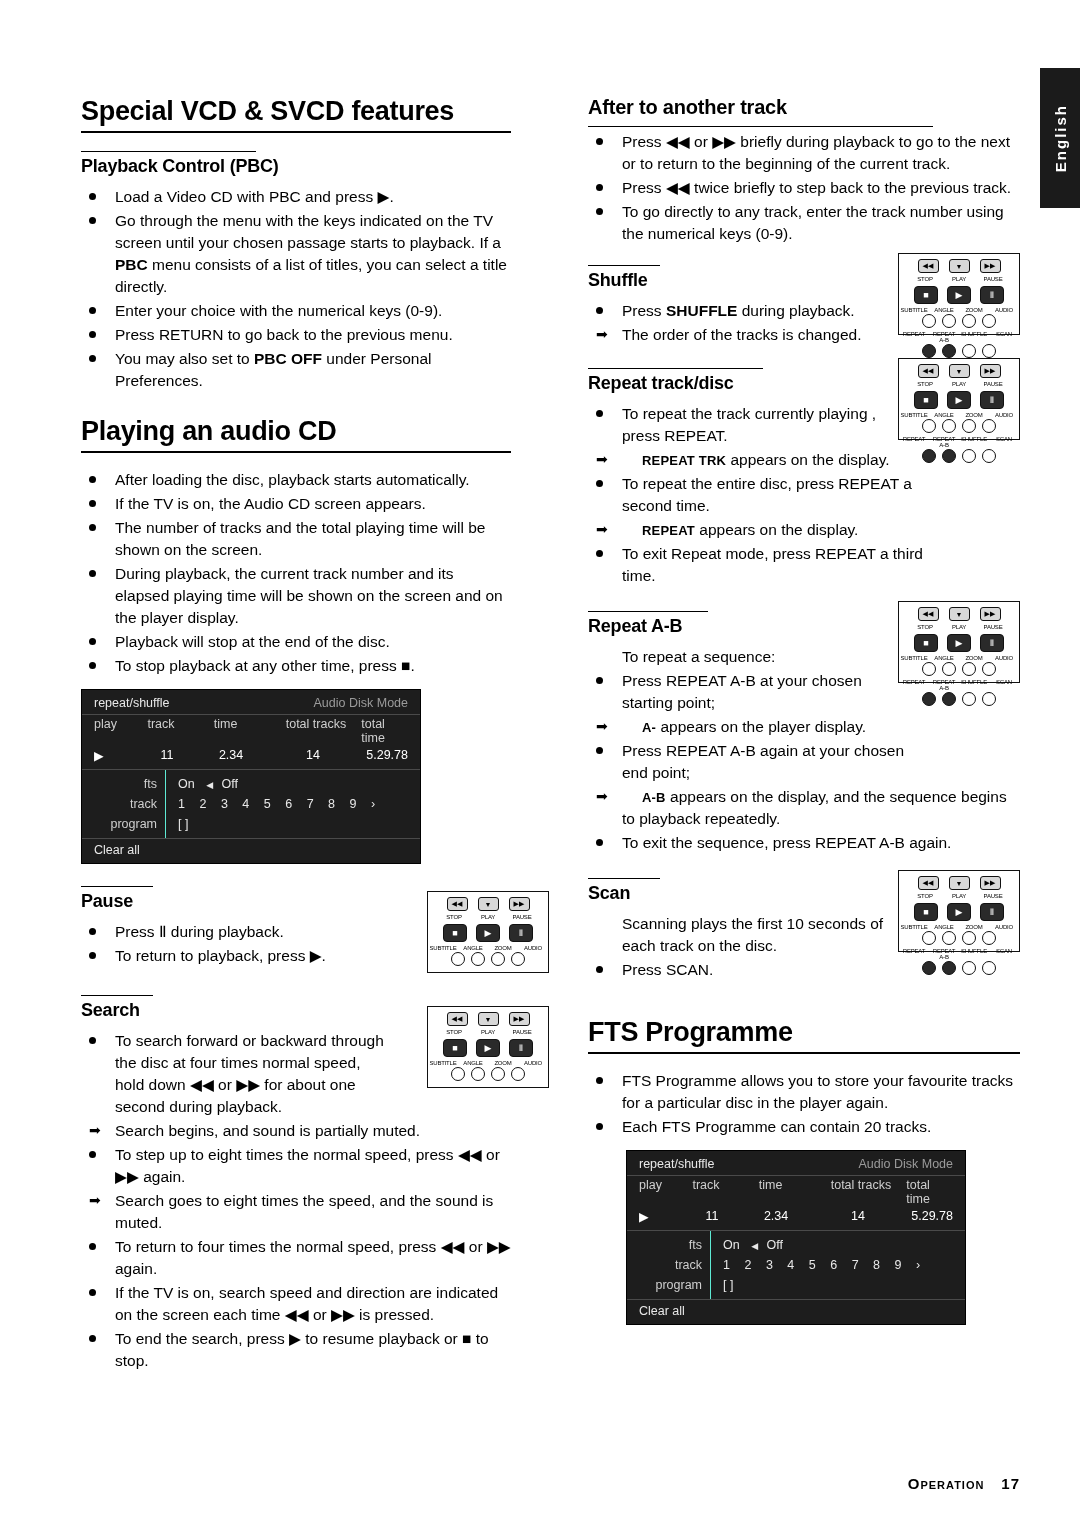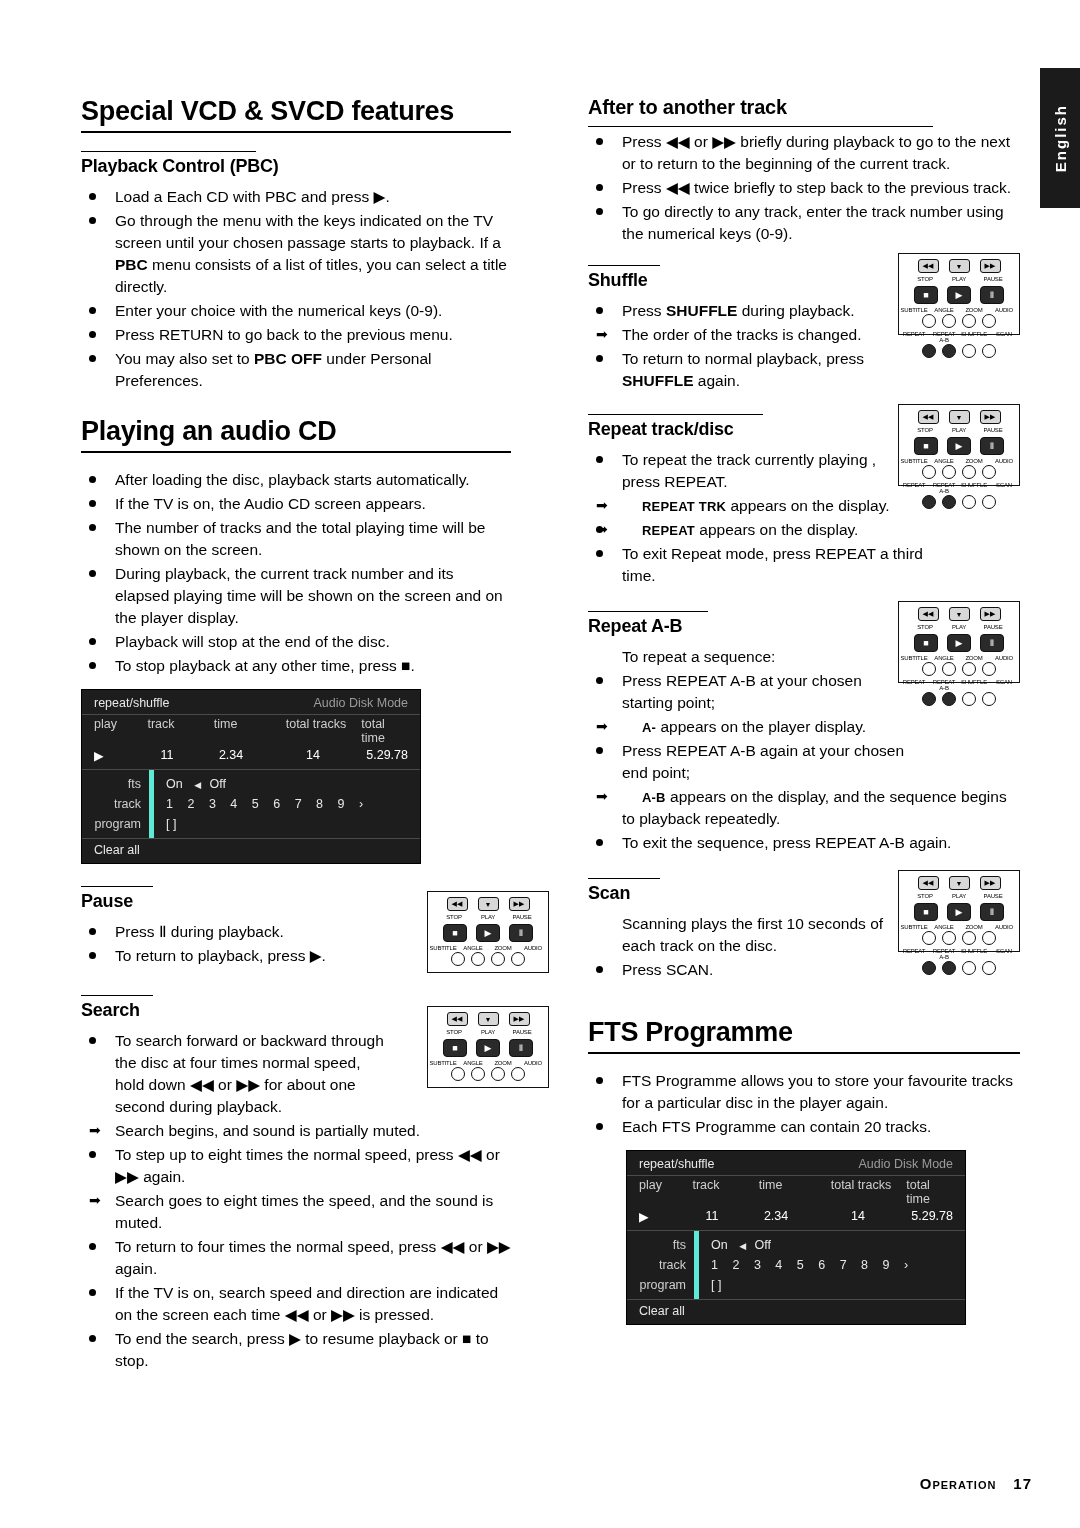--- a/index.html
+++ b/index.html
@@ -124,22 +124,22 @@
     color: #cfcfcf;
   }
   .osd .vals {
     display: flex;
     padding: 0 12px 6px 12px;
     color: #ffffff;
   }
   .osd .rowline { border-top: 1px solid #4a4a4a; }
   .osd .lower { display:flex; }
   .osd .lbls {
-    width: 72px;
-    border-right: 5px solid #5eead4;
+    width: 84px;
+    border-right: 1px solid #5eead4;
     padding: 4px 0 4px 0;
     text-align: right;
   }
   .osd .lbls div { padding: 3px 8px 3px 0; color:#cfcfcf; }
   .osd .content { flex:1; padding: 4px 0 4px 12px; }
   .osd .content div { padding: 3px 0; }
   .osd .tracknums span { margin-right: 11px; }
   .osd .clearall { padding: 4px 0 6px 12px; color:#e8e8e8; }
   
   .remote {
@@ -167,21 +167,21 @@
     display:flex; align-items:center; justify-content:center;
   }
   .lbl-row { display:flex; justify-content:center; gap:6px; font-size:6px; padding-top:3px; letter-spacing:-0.2px;}
   .lbl-row span { width:28px; text-align:center; }
   .circ-row { display:flex; justify-content:center; gap:6px; padding-top:1px;}
   .circ { width:14px; height:14px; border:1px solid #111; border-radius:50%; background:#fff;}
   .circ.dk { background:#2a2a2a; color:#fff; font-size:7px; display:flex;align-items:center;justify-content:center;}
   
   .footer {
     position: absolute;
-    right: 48px; bottom: 36px;
+    right: 60px; bottom: 36px;
     font-size: 14px;
     letter-spacing: 1px;
   }
   .footer .op { font-weight: bold; font-variant: small-caps; font-size: 15px; }
   .footer .pg { font-weight: bold; margin-left: 12px; font-size: 15px;}
 </style>
 </head>
 <body>
 
 <div class="page">
@@ -192,21 +192,21 @@
 
   <div class="col-left">
 
     <h1 class="sec">Special VCD &amp; SVCD features</h1>
 
     <div style="height:14px"></div>
     <div class="rule-med"></div>
     <h2 class="sub">Playback Control (PBC)</h2>
 
     <ul class="b">
-      <li><span class="dot"></span><span>Load a Each CD with PBC and press ▶.</span></li>
+      <li><span class="dot"></span><span>Load a Video CD with PBC and press ▶.</span></li>
       <li><span class="dot"></span>Go through the menu with the keys indicated on the TV screen until your chosen passage starts to playback. If a <b>PBC</b> menu consists of a list of titles, you can select a title directly.</li>
       <li><span class="dot"></span><span>Enter your choice with the numerical keys (0-9).</span></li>
       <li><span class="dot"></span><span>Press RETURN to go back to the previous menu.</span></li>
       <li><span class="dot"></span>You may also set to <b>PBC OFF</b> under Personal Preferences.</li>
     </ul>
 
     <div style="height:22px"></div>
     <h1 class="sec">Playing an audio CD</h1>
     <div style="height:12px"></div>
 
@@ -371,23 +371,20 @@
     </ul>
 
     <div style="height:18px"></div>
     <div style="position:relative;">
       <div class="rule-short"></div>
       <h2 class="sub">Shuffle</h2>
       <ul class="b" style="width:300px">
         <li><span class="dot"></span>Press <b>SHUFFLE</b> during playback.</li>
       </ul>
       <div class="arrowline"><span class="ar">➡</span><span>The order of the tracks is changed.</span></div>
-      <ul class="b" style="width:300px">
-        <li><span class="dot"></span>To return to normal playback, press <b>SHUFFLE</b> again.</li>
-      </ul>
       <div class="remote" style="position:absolute; right:0px; top:-12px; width:122px; height:82px;">
         <div class="rtop">
           <div class="btn-r">◀◀</div>
           <div class="btn-r">▼</div>
           <div class="btn-r">▶▶</div>
         </div>
         <div class="lbl-row">
           <span>STOP</span>
           <span>PLAY</span>
           <span>PAUSE</span>
@@ -426,21 +423,21 @@
 
     <div style="height:20px"></div>
     <div style="position:relative;">
       <div class="rule-med" style="width:175px"></div>
       <h2 class="sub">Repeat track/disc</h2>
       <ul class="b" style="width:300px">
         <li><span class="dot"></span><span>To repeat the track currently playing , press REPEAT.</span></li>
       </ul>
       <div class="arrowline"><span class="ar">➡</span><span class="sm">REPEAT TRK</span> <span>appears on the display.</span></div>
       <ul class="b" style="width:340px">
-        <li><span class="dot"></span></li>
+        <li><span class="dot"></span><span>To repeat the entire disc, press REPEAT a second time.</span></li>
       </ul>
       <div class="arrowline"><span class="ar">➡</span><span class="sm">REPEAT</span> <span>appears on the display.</span></div>
       <ul class="b" style="width:340px">
         <li><span class="dot"></span><span>To exit Repeat mode, press REPEAT a third time.</span></li>
       </ul>
       <div class="remote" style="position:absolute; right:0px; top:-10px; width:122px; height:82px;">
         <div class="rtop">
           <div class="btn-r">◀◀</div>
           <div class="btn-r">▼</div>
           <div class="btn-r">▶▶</div>

